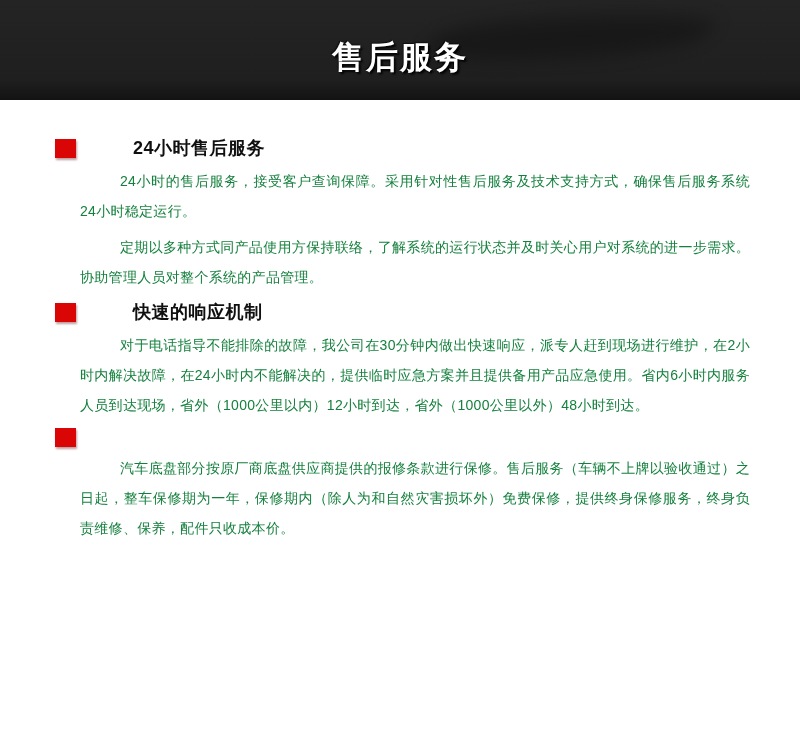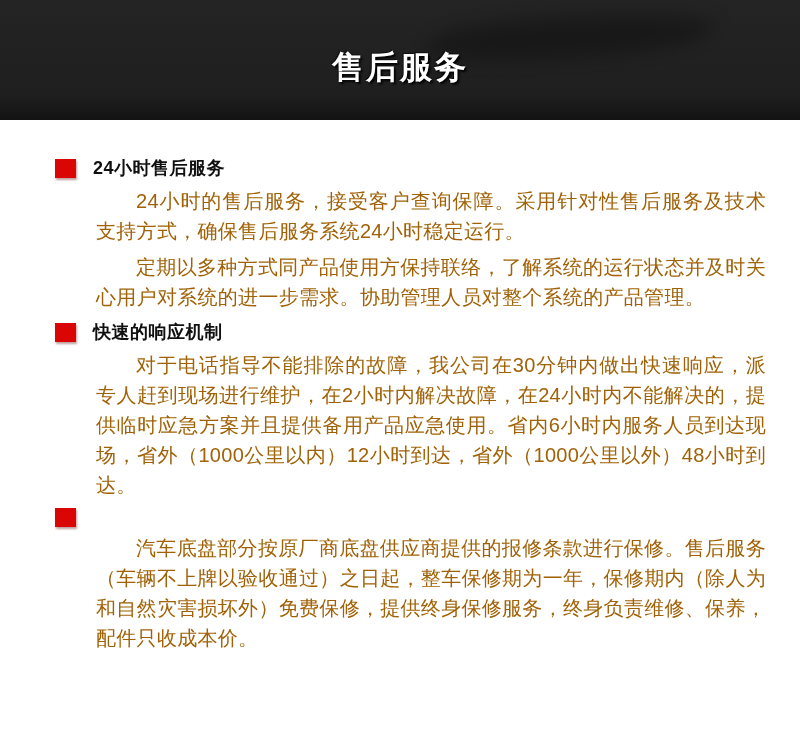--- a/index.html
+++ b/index.html
@@ -5,21 +5,21 @@
   * { margin: 0; padding: 0; box-sizing: border-box; }
   body {
     width: 800px; height: 741px;
     background: #ffffff;
     font-family: "Liberation Sans", "DejaVu Sans", sans-serif;
     overflow: hidden;
     position: relative;
   }
   .banner {
     position: relative;
-    height: 120px;
+    height: 100px;
     background: linear-gradient(180deg, #242424 0%, #1f1f1f 80%, #131313 100%);
     display: flex; align-items: center; justify-content: center;
     overflow: hidden;
   }
   .banner-watermark {
     position: absolute; left: 430px; top: 16px;
     width: 280px; height: 42px;
     background: rgba(0,0,0,0.5);
     filter: blur(9px);
     transform: skewX(-22deg) rotate(-3deg);
@@ -29,42 +29,42 @@
   .banner-title {
     position: relative;
     margin-top: 16px;
     color: #ffffff;
     font-size: 32px;
     font-weight: bold;
     letter-spacing: 2px;
     text-shadow: 2px 2px 2px rgba(0,0,0,0.9), -1px -1px 1px rgba(0,0,0,0.6);
   }
   .content { padding: 36px 42px 0 55px; }
-  .heading-row { display: flex; align-items: center; margin-top: 8px; }
+  .heading-row { display: flex; align-items: center; margin-top: 8px; gap: 40px; }
   .heading-row.first { margin-top: 0; }
   .bullet {
     width: 21px; height: 19px;
     background: #da0505;
     box-shadow: 1px 2px 2px rgba(100,10,10,0.4);
     flex: none;
   }
   .heading-text {
     margin-left: 17px;
     font-size: 18px;
     font-weight: bold;
     color: #101010;
     line-height: 24px;
     letter-spacing: 0.5px;
   }
   .para {
-    margin: 6px 0 0 41px;
+    margin: 6px 0 0 25px;
     width: 670px;
-    font-size: 20px;
+    font-size: 14px;
     line-height: 30px;
-    color: #a16207;
+    color: #15803d;
     text-indent: 40px;
     text-align: justify;
     letter-spacing: 0.3px;
   }
   .para + .para { margin-top: 0; font-style: italic; }
 </style>
 </head>
 <body>
 
 <div class="banner">

